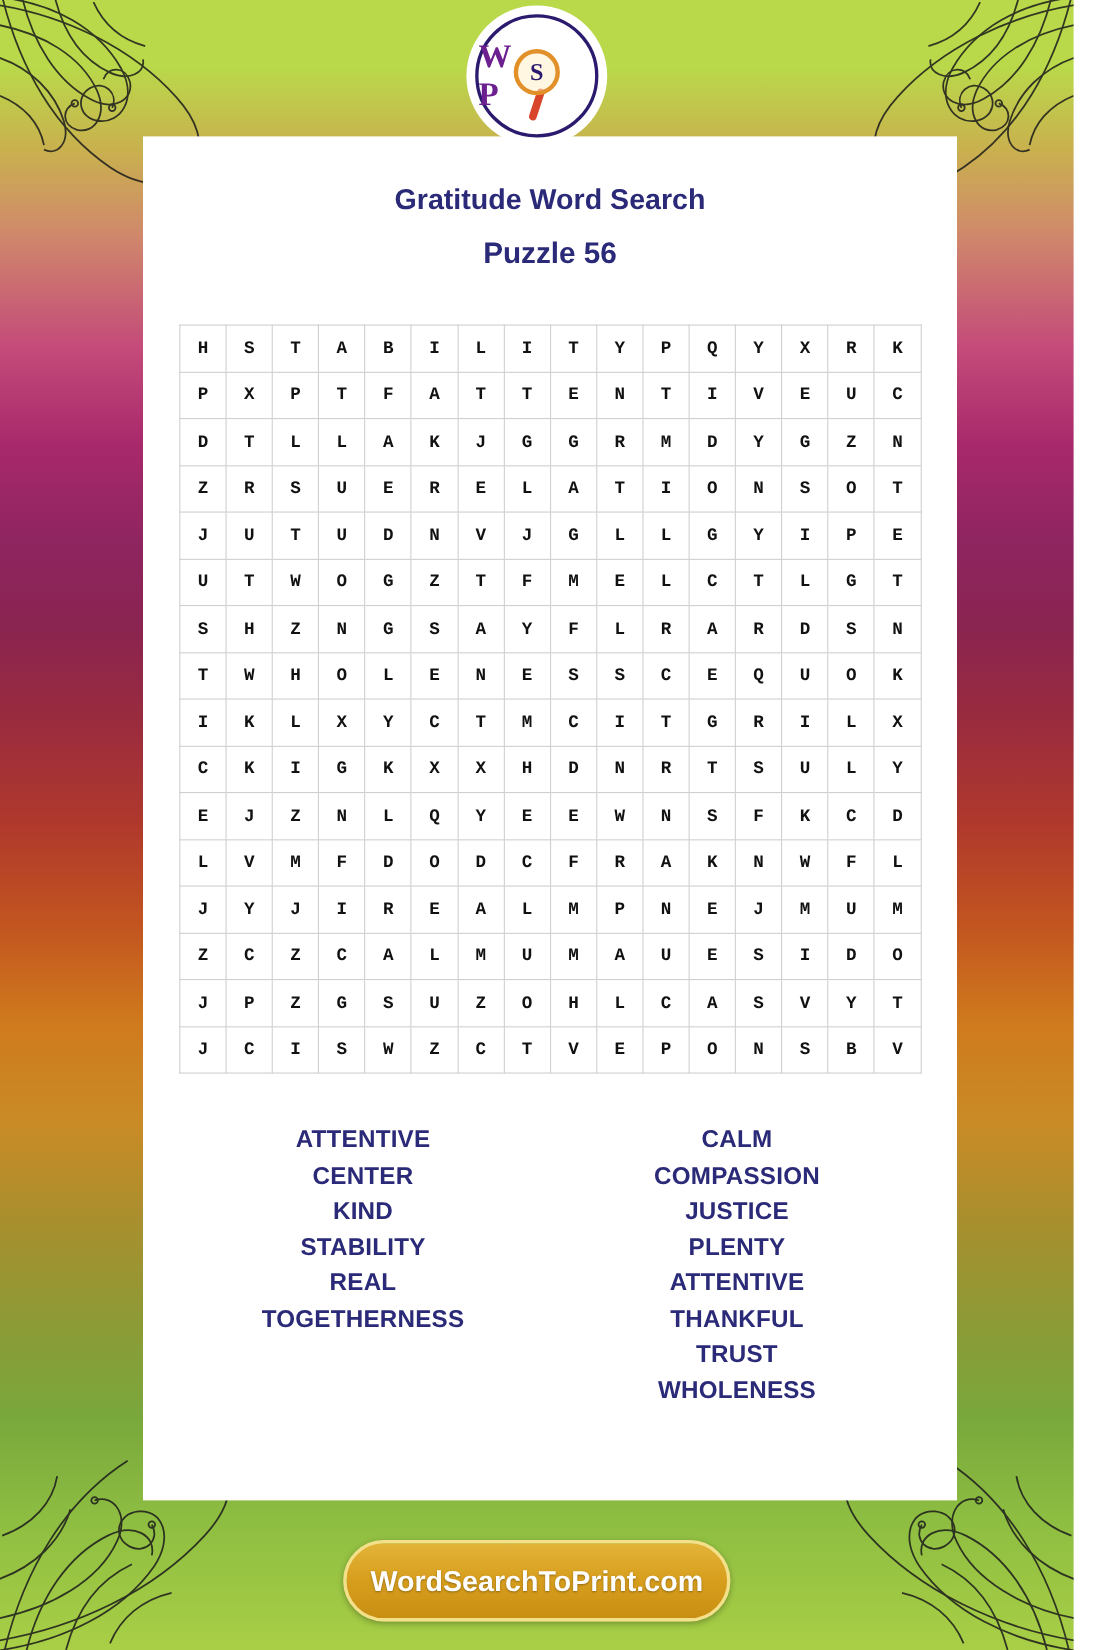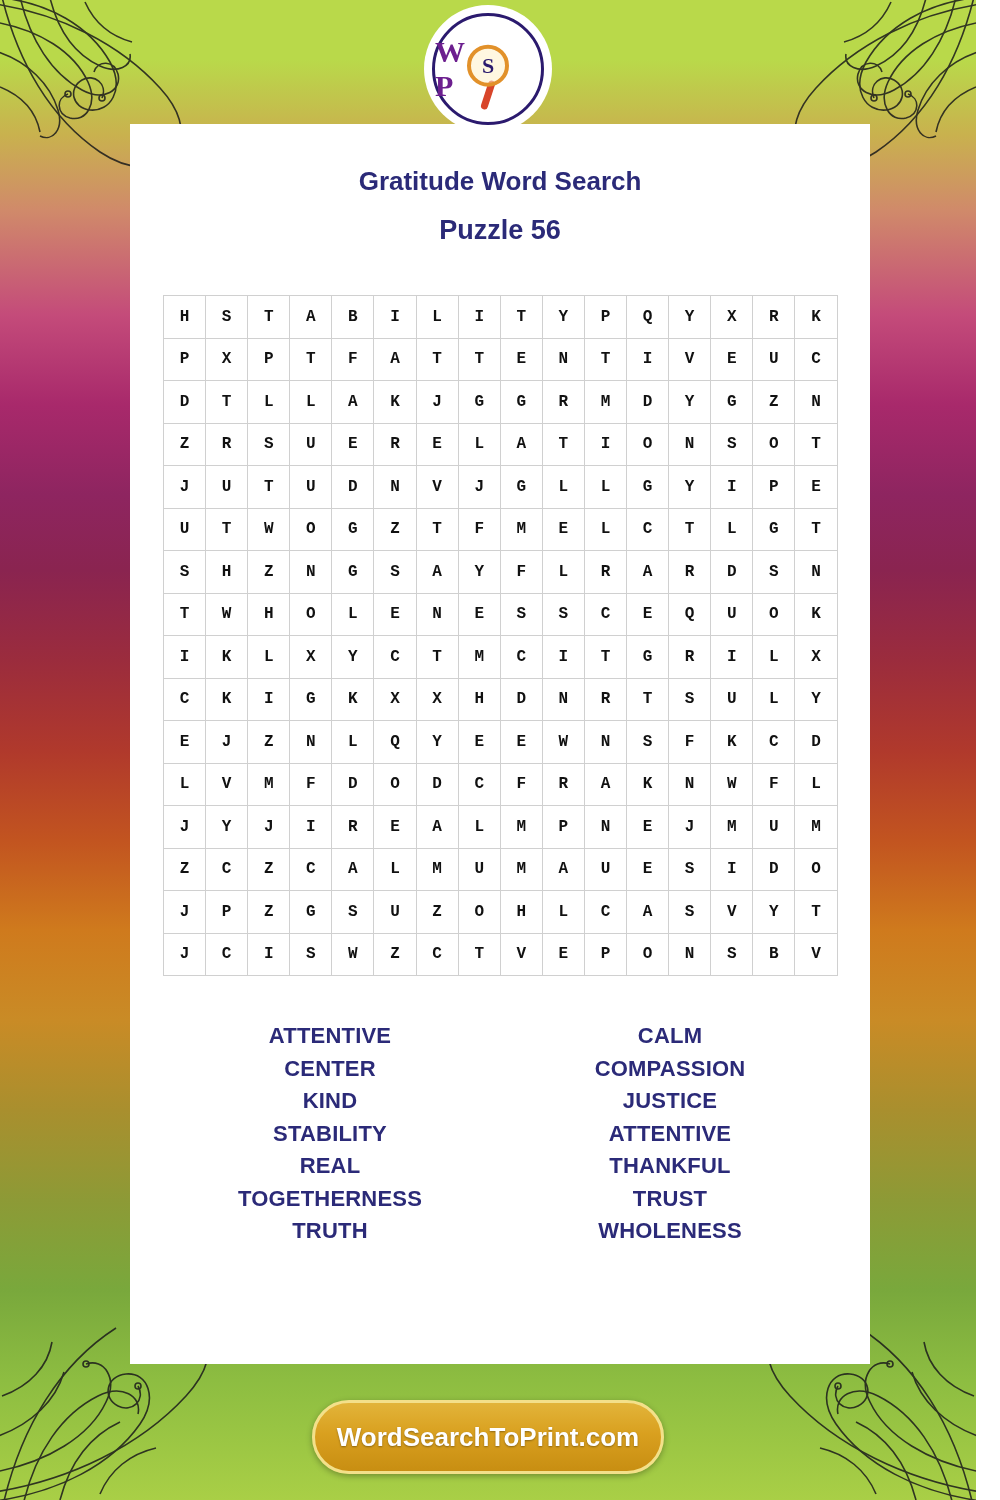--- a/index.html
+++ b/index.html
@@ -564,26 +564,26 @@
     </div>
 
     <div class="words">
       <div class="words-col" id="words-left">
           <div class="word">ATTENTIVE</div>
           <div class="word">CENTER</div>
           <div class="word">KIND</div>
           <div class="word">STABILITY</div>
           <div class="word">REAL</div>
           <div class="word">TOGETHERNESS</div>
-          <div class="word">TRUTH</div>
         </div>
       <div class="words-col" id="words-right">
           <div class="word">CALM</div>
           <div class="word">COMPASSION</div>
           <div class="word">JUSTICE</div>
+          <div class="word">PLENTY</div>
           <div class="word">ATTENTIVE</div>
           <div class="word">THANKFUL</div>
           <div class="word">TRUST</div>
           <div class="word">WHOLENESS</div>
         </div>
     </div>
 
   </div>
 
   <div class="footer-btn">

